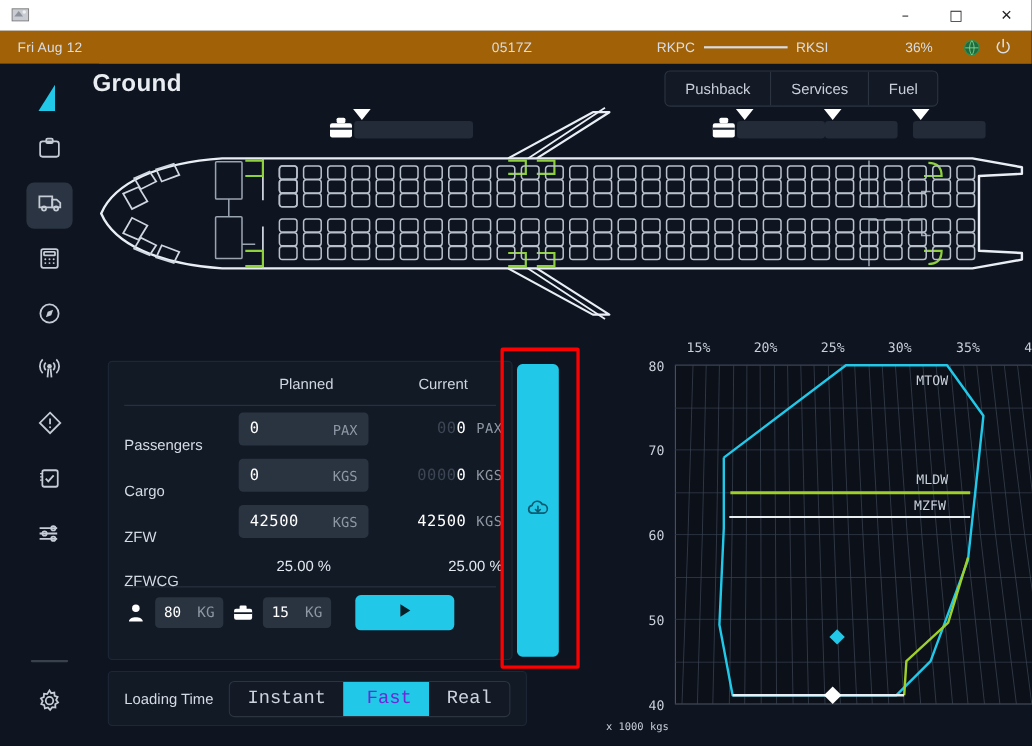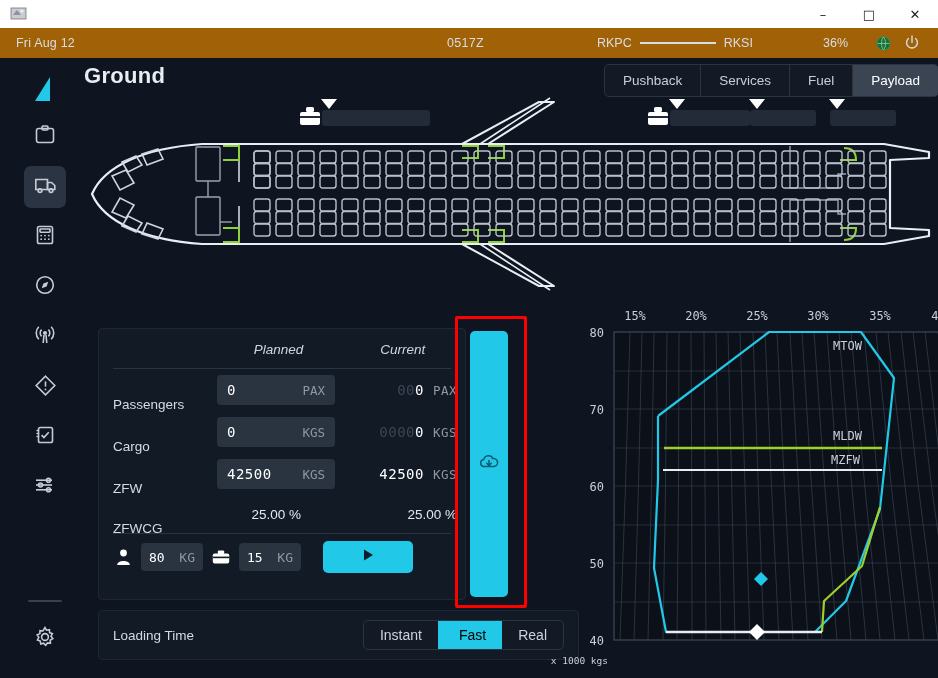--- a/index.html
+++ b/index.html
@@ -73,21 +73,21 @@
   .tab.active { background: #3a4452; color: #ffffff; }
 
   
   .aircraft { position: absolute; top: 94px; left: 84px; width: 848px; height: 200px; }
 
   
   .panel {
     position: absolute; left: 98px; top: 328px; width: 368px; height: 272px;
     background: #121a26; border: 1px solid #1e2736; border-radius: 4px;
   }
-  .panel-head { display: flex; padding: 13px 0 11px 0; font-style: italic; }
+  .panel-head { display: flex; padding: 13px 0 11px 0; }
   .ph-spacer { width: 118px; }
   .ph-col { width: 125px; text-align: center; font-size: 13.5px; color: #cfd6e0; }
   .hr { height: 1px; background: #2b3442; margin: 0 14px; }
   .row { display: flex; align-items: center; height: 42px; padding: 0 0 0 14px; }
   .row-label { width: 104px; font-size: 13.5px; color: #d5dbe4; margin-top: 28px; }
   .input-box {
     width: 118px; height: 30px; background: #2a3340; border-radius: 4px;
     display: flex; align-items: center; padding: 0 10px;
     font-family: "DejaVu Sans Mono", monospace;
   }
@@ -112,31 +112,31 @@
   }
   .w-val { font-size: 13px; color: #ffffff; }
   .w-unit { margin-left: auto; font-size: 13px; color: #8e97a4; }
   .play-btn {
     margin-left: 14px; width: 90px; height: 32px; background: #22c8e8;
     border-radius: 5px; display: flex; align-items: center; justify-content: center;
   }
 
   
   .lt-panel {
-    position: absolute; left: 98px; top: 610px; width: 481px; height: 50px;
+    position: absolute; left: 98px; top: 610px; width: 381px; height: 50px;
     background: #121a26; border: 1px solid #1e2736; border-radius: 4px;
     display: flex; align-items: center; padding: 0 14px;
   }
   .lt-label { font-size: 13.5px; color: #d5dbe4; }
   .seg {
     margin-left: auto; display: flex; border: 1px solid #2c3441;
     border-radius: 5px; overflow: hidden; background: #131a26;
   }
-  .seg-item { padding: 6px 16px; font-size: 14px; color: #cdd4de; }
-  .seg-item.active { background: #22c8e8; color: #000000; padding-left: 21px; }
+  .seg-item { padding: 6px 16px; font-size: 17px; color: #cdd4de; font-family: Liberation Mono, monospace; }
+  .seg-item.active { background: #22c8e8; color: #6d28d9; padding-left: 21px; }
 
   
   .cargo-bar {
     position: absolute; left: 470px; top: 331px; width: 38px; height: 266px;
     background: #22c8e8; border-radius: 5px;
     display: flex; align-items: center; justify-content: center;
   }
   .highlight-box {
     position: absolute; left: 455px; top: 316px; width: 72px; height: 292px;
     border: 3px solid #ff0000; border-radius: 2px; pointer-events: none;
@@ -302,21 +302,20 @@
       </span>
     </div>
   </div>
 
   <div class="page-title">Ground</div>
 
   <div class="tabs">
     <div class="tab">Pushback</div>
     <div class="tab">Services</div>
     <div class="tab">Fuel</div>
-    <div class="tab active">Payload</div>
   </div>
 
   <div class="aircraft">
     <svg width="848" height="200" viewBox="0 0 848 200">
       <g stroke="#e9eef4" fill="none" stroke-width="2.2" stroke-linejoin="round">
 
         <path d="M8 100
                  C 20 72, 60 54, 118 50
                  L 300 50 L 380 50 L 700 50 L 800 50
                  L 845 58 L 845 64 L 806 66 L 806 134 L 845 136 L 845 142 L 800 150

